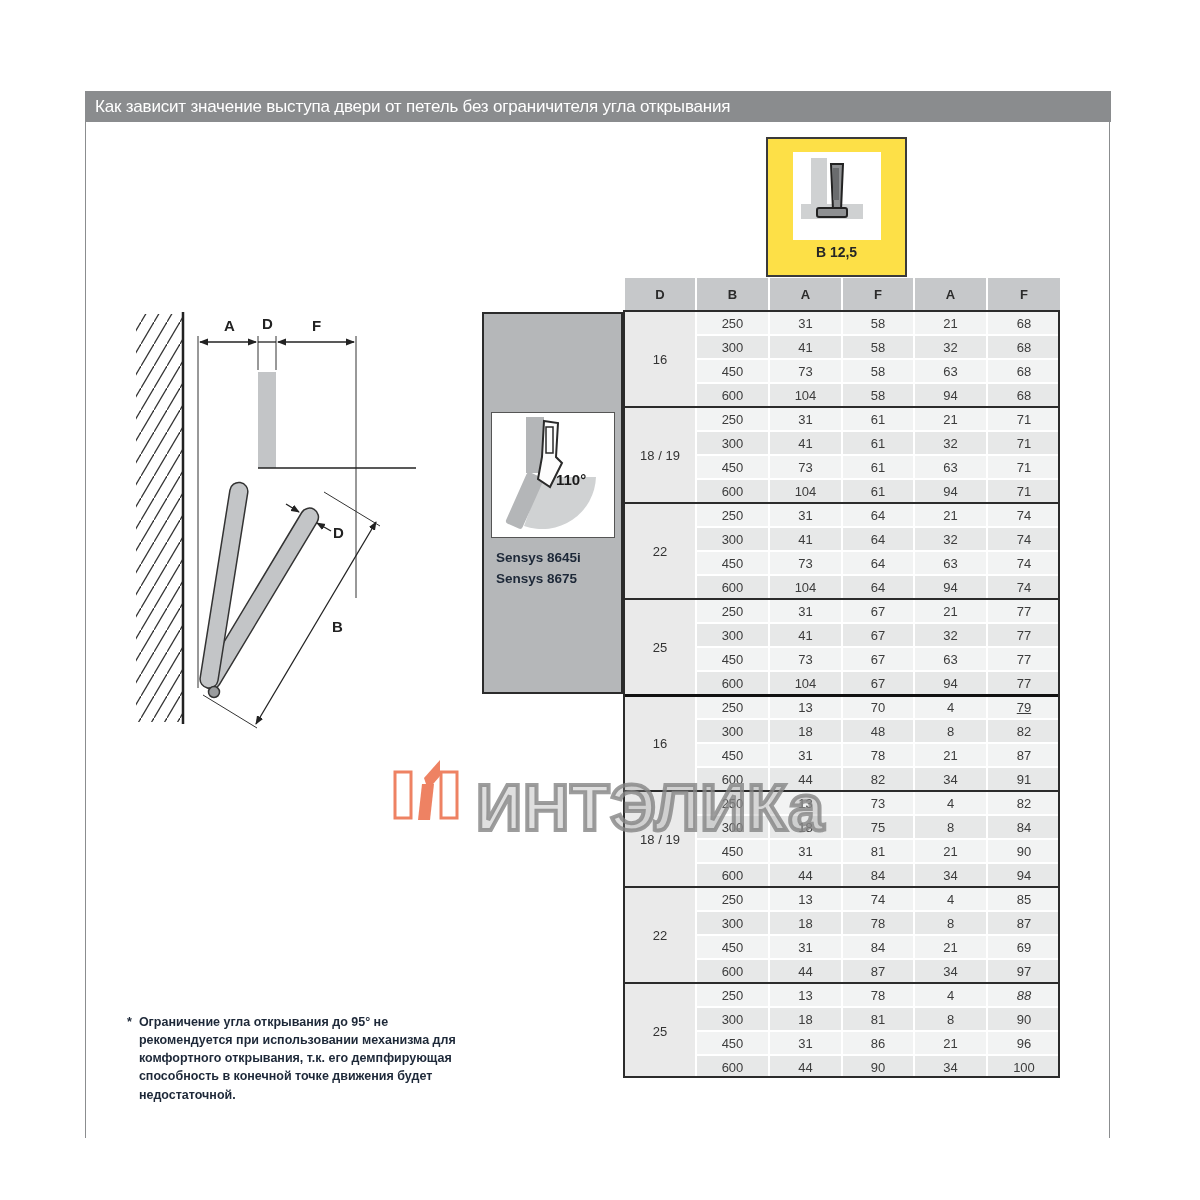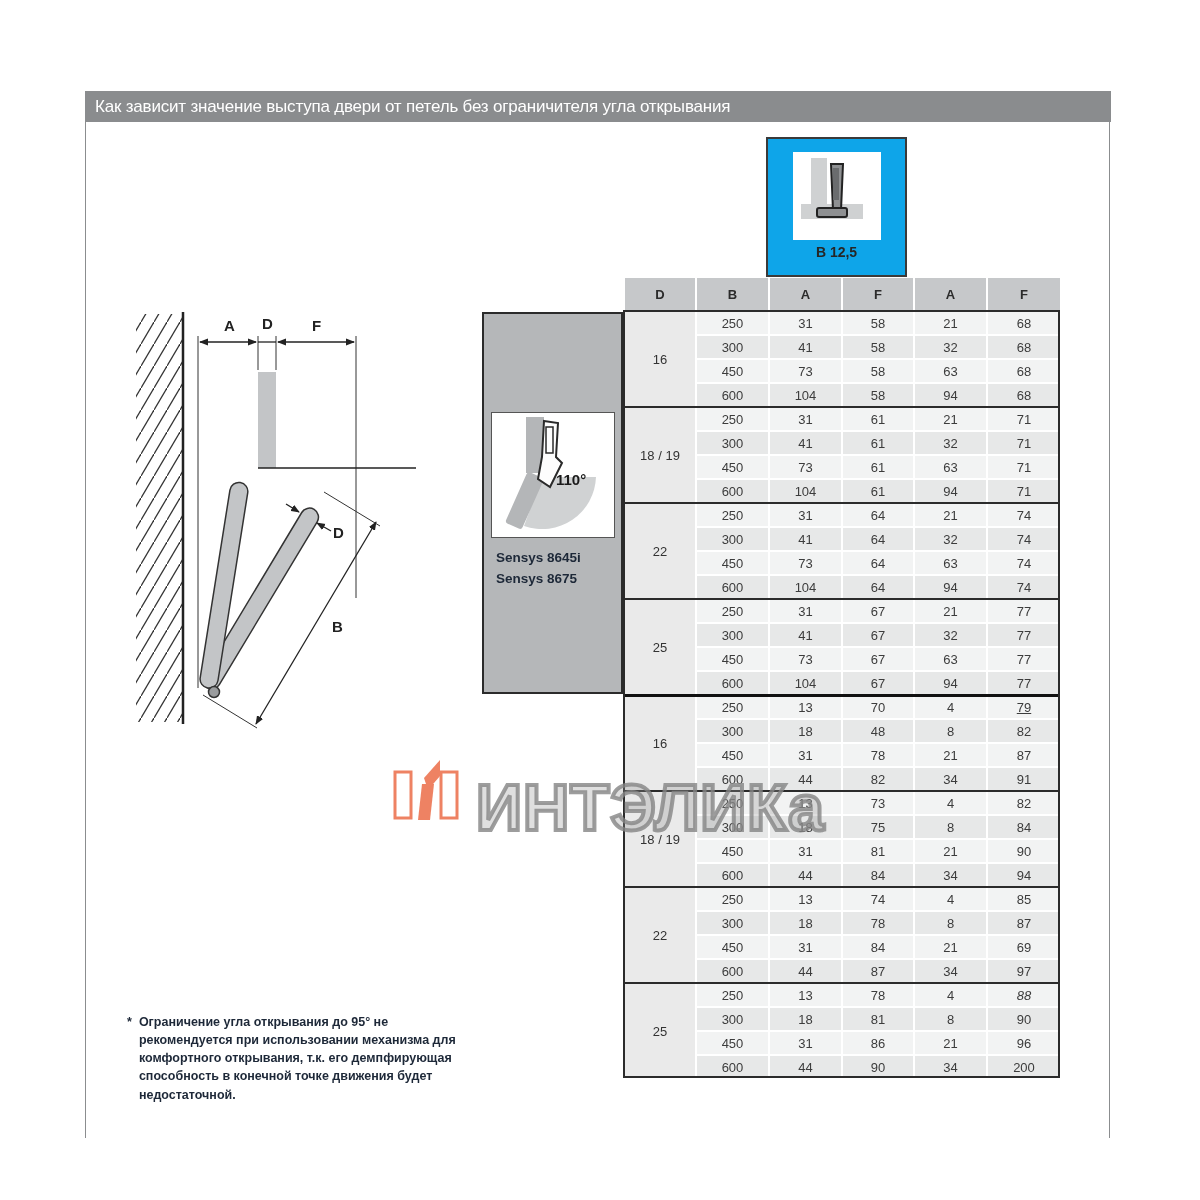--- a/index.html
+++ b/index.html
@@ -9,21 +9,21 @@
   
   .titlebar{position:absolute;left:85px;top:91px;width:1026px;height:31px;background:#8a8c8e;
             color:#fff;font-size:17px;line-height:31px;padding-left:10px;box-sizing:border-box;
             letter-spacing:-0.2px;}
 
   
   .frame{position:absolute;top:122px;width:1px;height:1016px;background:#8b8d8f;}
   .frame.left{left:85px;} .frame.right{left:1109px;}
 
   
-  .variant-box{position:absolute;top:137px;width:141px;height:140px;background:#0ea5e9;
+  .variant-box{position:absolute;top:137px;width:141px;height:140px;background:#fde047;
                border:2px solid #3a3a3a;box-sizing:border-box;text-align:center;}
   .variant-box .variant-img{width:88px;height:88px;background:#fff;margin:13px auto 4px;}
   .variant-label{font-size:14px;font-weight:bold;color:#262626;}
 
   
   #grid{position:absolute;left:482px;top:278px;width:578px;height:800px;display:grid;
         grid-template-columns:141px 70px 71px 71px 70px 71px 72px;
         grid-template-rows:32px repeat(32,22px);gap:2px;}
   .cell{display:flex;align-items:center;justify-content:center;font-size:13px;color:#3c3c3c;}
   .hdr{background:#c6c8ca;font-weight:bold;color:#2b2b2b;}
@@ -320,21 +320,21 @@
       <div class="cell dark" style="grid-area: 31 / 7;">90</div>
       <div class="cell light" style="grid-area: 32 / 3;">450</div>
       <div class="cell light" style="grid-area: 32 / 4;">31</div>
       <div class="cell light" style="grid-area: 32 / 5;">86</div>
       <div class="cell light" style="grid-area: 32 / 6;">21</div>
       <div class="cell light" style="grid-area: 32 / 7;">96</div>
       <div class="cell dark" style="grid-area: 33 / 3;">600</div>
       <div class="cell dark" style="grid-area: 33 / 4;">44</div>
       <div class="cell dark" style="grid-area: 33 / 5;">90</div>
       <div class="cell dark" style="grid-area: 33 / 6;">34</div>
-      <div class="cell dark" style="grid-area: 33 / 7;">200</div>
+      <div class="cell dark" style="grid-area: 33 / 7;">100</div>
     </div>
 
   <div class="watermark">
     <svg width="68" height="94" viewBox="0 0 68 94">
       <rect x="3" y="26" width="16" height="46" fill="none" stroke="#ee8263" stroke-width="3"></rect>
       <rect x="49" y="26" width="16" height="46" fill="none" stroke="#ee8263" stroke-width="3"></rect>
       <polygon points="26,74 38,74 42,38 30,38" fill="#ee8263"></polygon>
       <polygon points="32,32 48,14 48,30 36,44" fill="#ee8263"></polygon>
     </svg>
     <span class="watermark-text">ИНТЭЛИКа</span>

